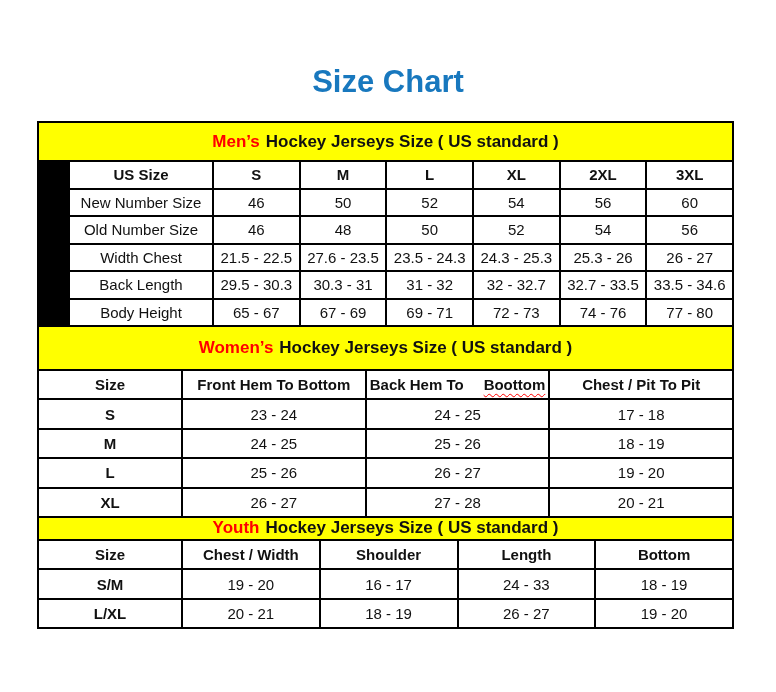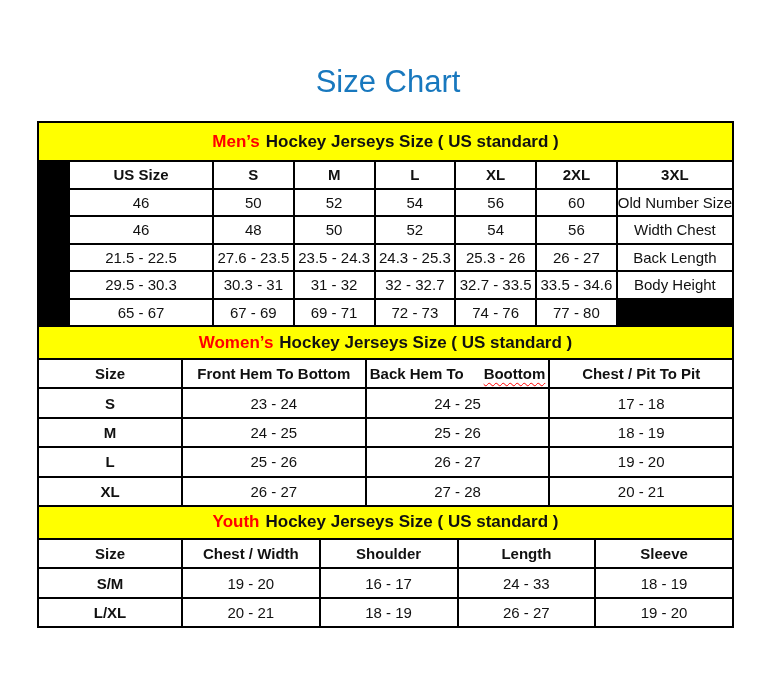--- a/index.html
+++ b/index.html
@@ -8,21 +8,21 @@
     background: #ffffff;
     font-family: "Liberation Sans", sans-serif;
     position: relative;
     overflow: hidden;
   }
   .page-title {
     position: absolute;
     top: 64px; left: 0; right: 0;
     text-align: center;
     font-size: 31px;
-    font-weight: 400;
+    font-weight: 700;
     color: #1878be;
     margin: 0;
   }
   .chart {
     position: absolute;
     top: 121px; left: 37px;
     width: 697px;
     box-sizing: border-box;
     background: #000000;
     padding: 2px;
@@ -34,22 +34,22 @@
     background: #ffff00;
     display: flex;
     align-items: center;
     justify-content: center;
     gap: 6px;
     font-weight: 700;
     font-size: 17px;
     color: #111111;
   }
   .band-mens   { height: 37px; }
-  .band-womens { height: 31px; }
-  .band-youth  { height: 31px; }
+  .band-womens { height: 42px; }
+  .band-youth  { height: 21px; }
   .hl { color: #ff0000; }
   .grid { display: grid; gap: 2px; background: #000000; }
   .grid-mens   { grid-template-columns: 142px repeat(6, 1fr); grid-auto-rows: 25.5px; padding-left: 31px; }
   .grid-womens { grid-template-columns: 142px repeat(3, 1fr); grid-auto-rows: 27.4px; }
   .grid-youth  { grid-template-columns: 142px repeat(4, 1fr); grid-auto-rows: 27.5px; }
   .cell {
     background: #ffffff;
     display: flex;
     align-items: center;
     justify-content: center;
@@ -81,20 +81,21 @@
   </div>
   <div class="grid grid-mens">
     <div class="cell th">US Size</div>
     <div class="cell th">S</div>
     <div class="cell th">M</div>
     <div class="cell th">L</div>
     <div class="cell th">XL</div>
     <div class="cell th">2XL</div>
     <div class="cell th">3XL</div>
 
+    <div class="cell">New Number Size</div>
     <div class="cell">46</div>
     <div class="cell">50</div>
     <div class="cell">52</div>
     <div class="cell">54</div>
     <div class="cell">56</div>
     <div class="cell">60</div>
 
     <div class="cell">Old Number Size</div>
     <div class="cell">46</div>
     <div class="cell">48</div>
@@ -164,21 +165,21 @@
 
   <div class="band band-youth">
     <span class="hl">Youth</span>
     <span>Hockey Jerseys Size ( US standard )</span>
   </div>
   <div class="grid grid-youth">
     <div class="cell th">Size</div>
     <div class="cell th">Chest / Width</div>
     <div class="cell th">Shoulder</div>
     <div class="cell th">Length</div>
-    <div class="cell th">Sleeve</div>
+    <div class="cell th">Bottom</div>
 
     <div class="cell bold">S/M</div>
     <div class="cell">19 - 20</div>
     <div class="cell">16 - 17</div>
     <div class="cell">24 - 33</div>
     <div class="cell">18 - 19</div>
 
     <div class="cell bold">L/XL</div>
     <div class="cell">20 - 21</div>
     <div class="cell">18 - 19</div>

